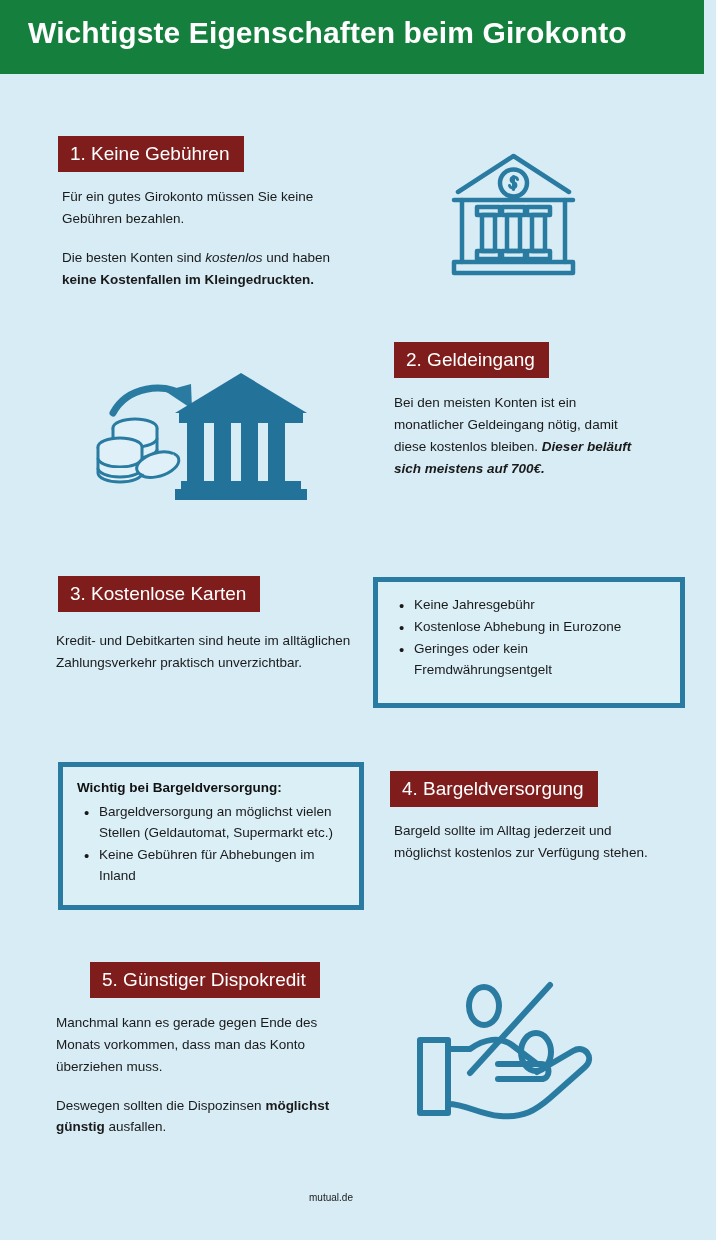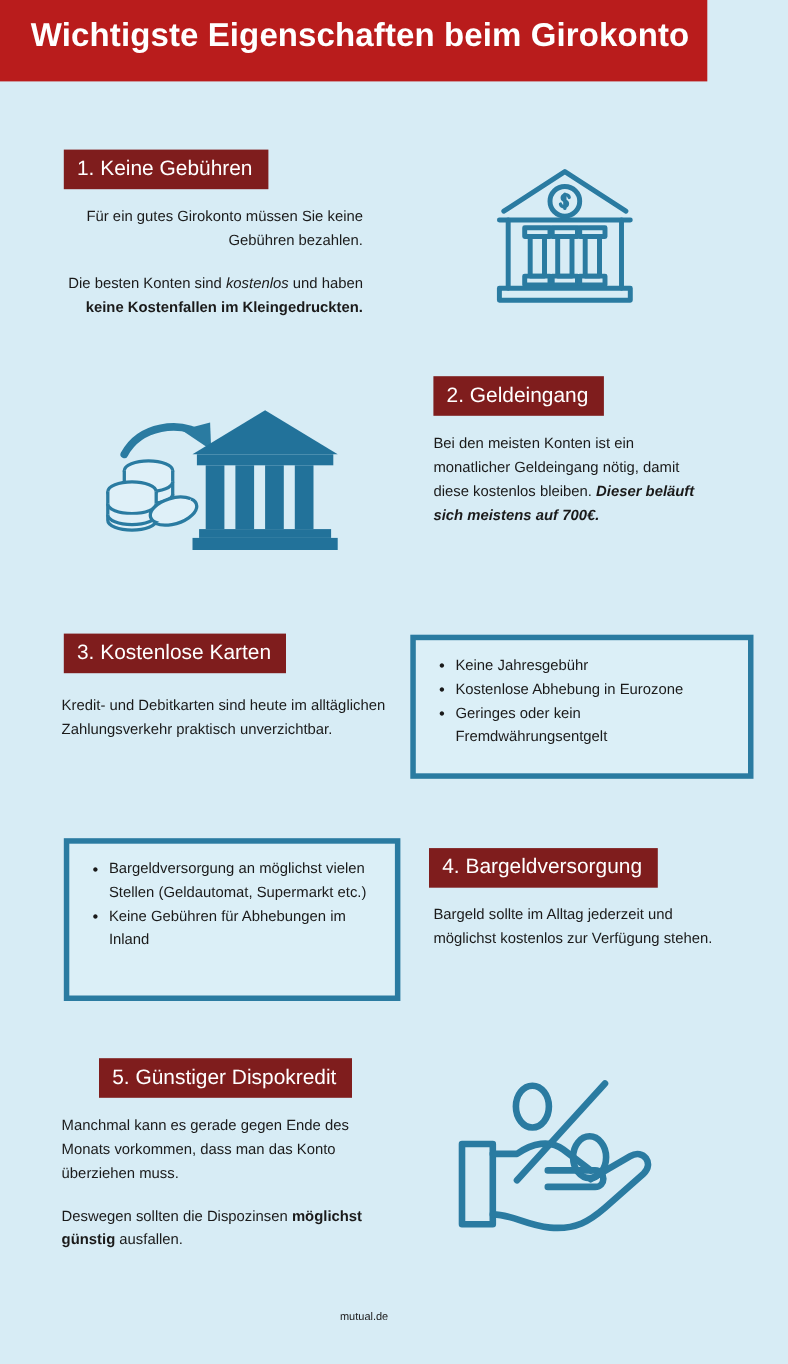--- a/index.html
+++ b/index.html
@@ -12,23 +12,23 @@
     background: #d7ecf5;
     font-family: "Liberation Sans", sans-serif;
     overflow: hidden;
     position: relative;
   }
 
   
   .header-bar {
     position: absolute;
     left: 0; top: 0;
-    width: 643px;
+    width: 704px;
     height: 74px;
-    background: #b91c1c;
+    background: #15803d;
     box-sizing: border-box;
   }
   .header-title {
     position: absolute;
     left: 28px;
     top: 16px;
     font-size: 30px;
     font-weight: bold;
     color: #ffffff;
     letter-spacing: 0.1px;
@@ -88,21 +88,21 @@
     left: -15px;
     top: -1px;
     font-size: 15px;
     color: #1a1a1a;
   }
 
   
   .panel { position: absolute; }
 
   #sec1-head { left: 58px; top: 136px; }
-  #sec1-text { left: 62px; top: 186px; width: 268px; text-align: right; }
+  #sec1-text { left: 62px; top: 186px; width: 268px; }
   #icon-bank-columns { left: 446px; top: 148px; }
 
   #sec2-head { left: 394px; top: 342px; }
   #sec2-text { left: 394px; top: 392px; width: 255px; }
   #icon-coins-bank { left: 95px; top: 365px; }
 
   #sec3-head { left: 58px; top: 576px; }
   #sec3-text { left: 56px; top: 630px; width: 300px; }
   #box-cards { left: 373px; top: 577px; width: 312px; height: 131px; }
 
@@ -229,20 +229,21 @@
 
 <div class="panel" id="sec4-head">
   <div class="section-head">4. Bargeldversorgung</div>
 </div>
 
 <div class="panel body-text" id="sec4-text">
   <p>Bargeld sollte im Alltag jederzeit und möglichst kostenlos zur Verfügung stehen.</p>
 </div>
 
 <div class="callout" id="box-cash">
+  <div class="callout-title">Wichtig bei Bargeldversorgung:</div>
   <ul>
     <li>Bargeldversorgung an möglichst vielen Stellen (Geldautomat, Supermarkt etc.)</li>
     <li>Keine Gebühren für Abhebungen im Inland</li>
   </ul>
 </div>
 
 <div class="panel" id="sec5-head">
   <div class="section-head">5. Günstiger Dispokredit</div>
 </div>
 

